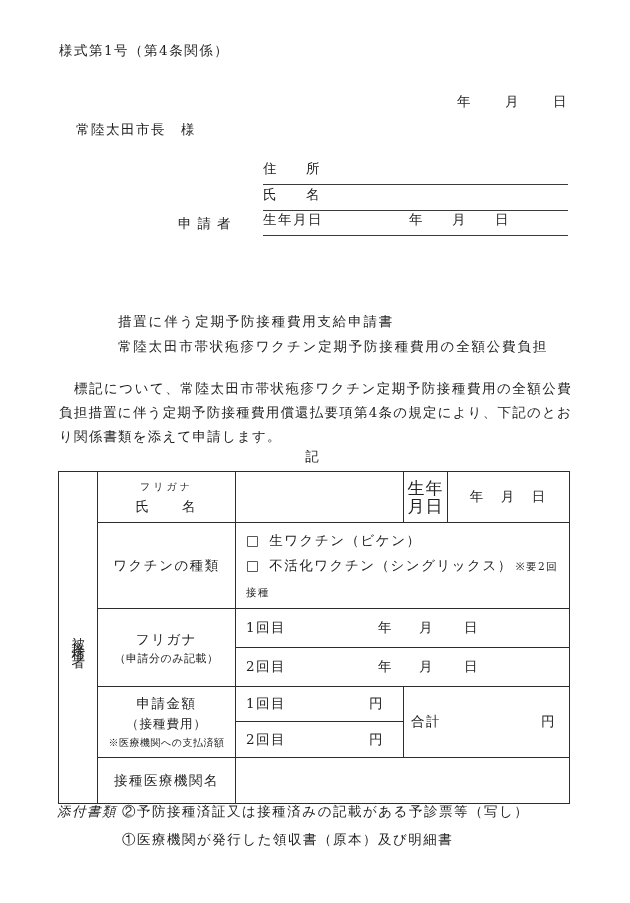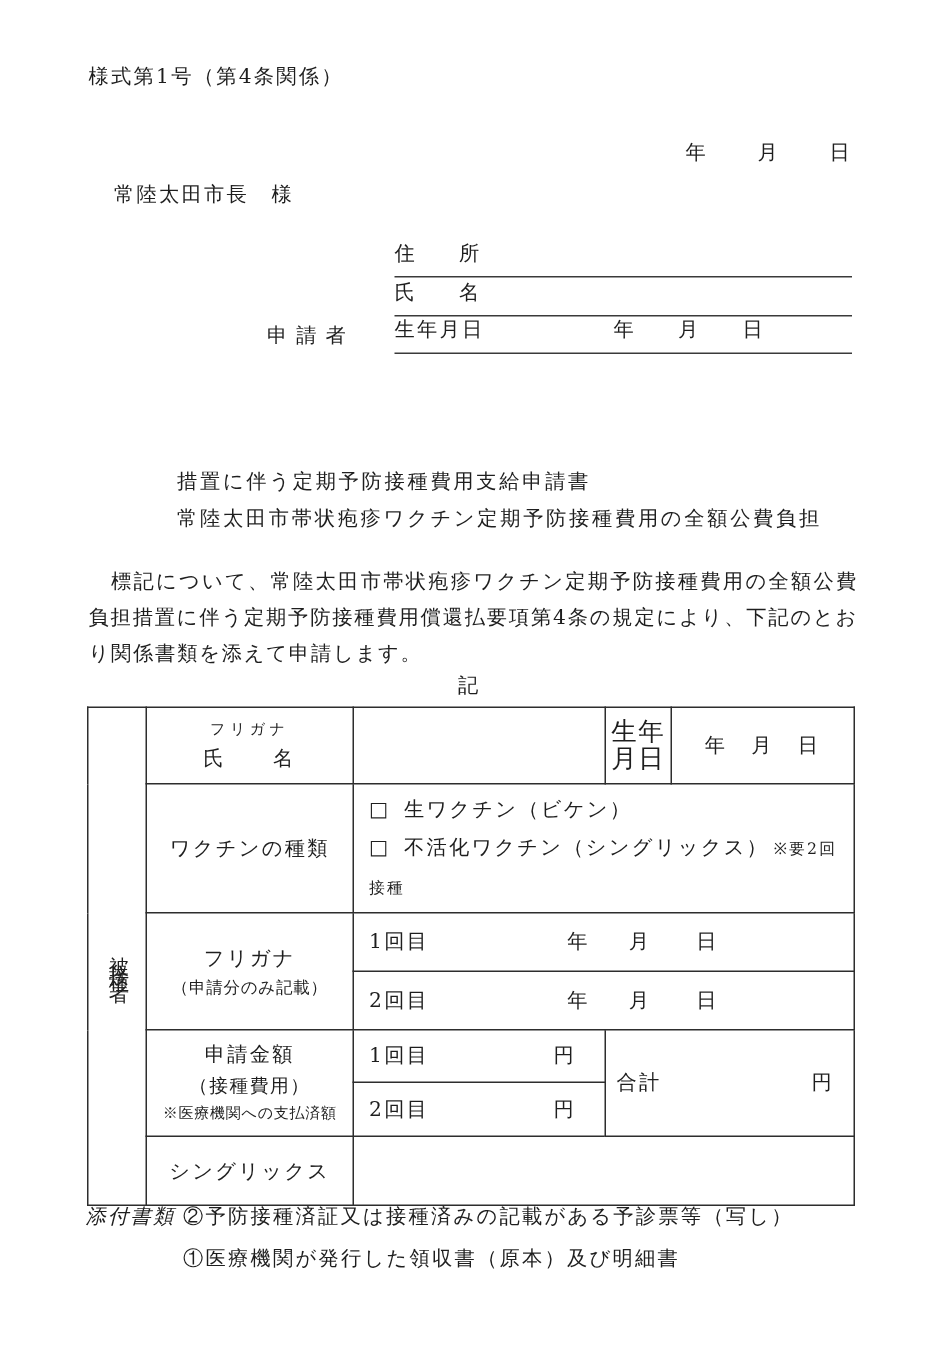--- a/index.html
+++ b/index.html
@@ -173,21 +173,21 @@
     </tr>
     <tr style="height:36px">
       <td class="flexhost">
         <div class="amt-cell">
               <span>2回目</span>
               <span>円</span>
             </div>
       </td>
     </tr>
     <tr style="height:46px">
-      <td class="c-center">シングリックス</td>
+      <td class="c-center">接種医療機関名</td>
       <td colspan="3"></td>
     </tr>
   </tbody>
     </table>
 </div>
 
 <div class="abs attachments">
   <div class="att-label">添付書類</div>
   <div>
     <div>②予防接種済証又は接種済みの記載がある予診票等（写し）</div>

